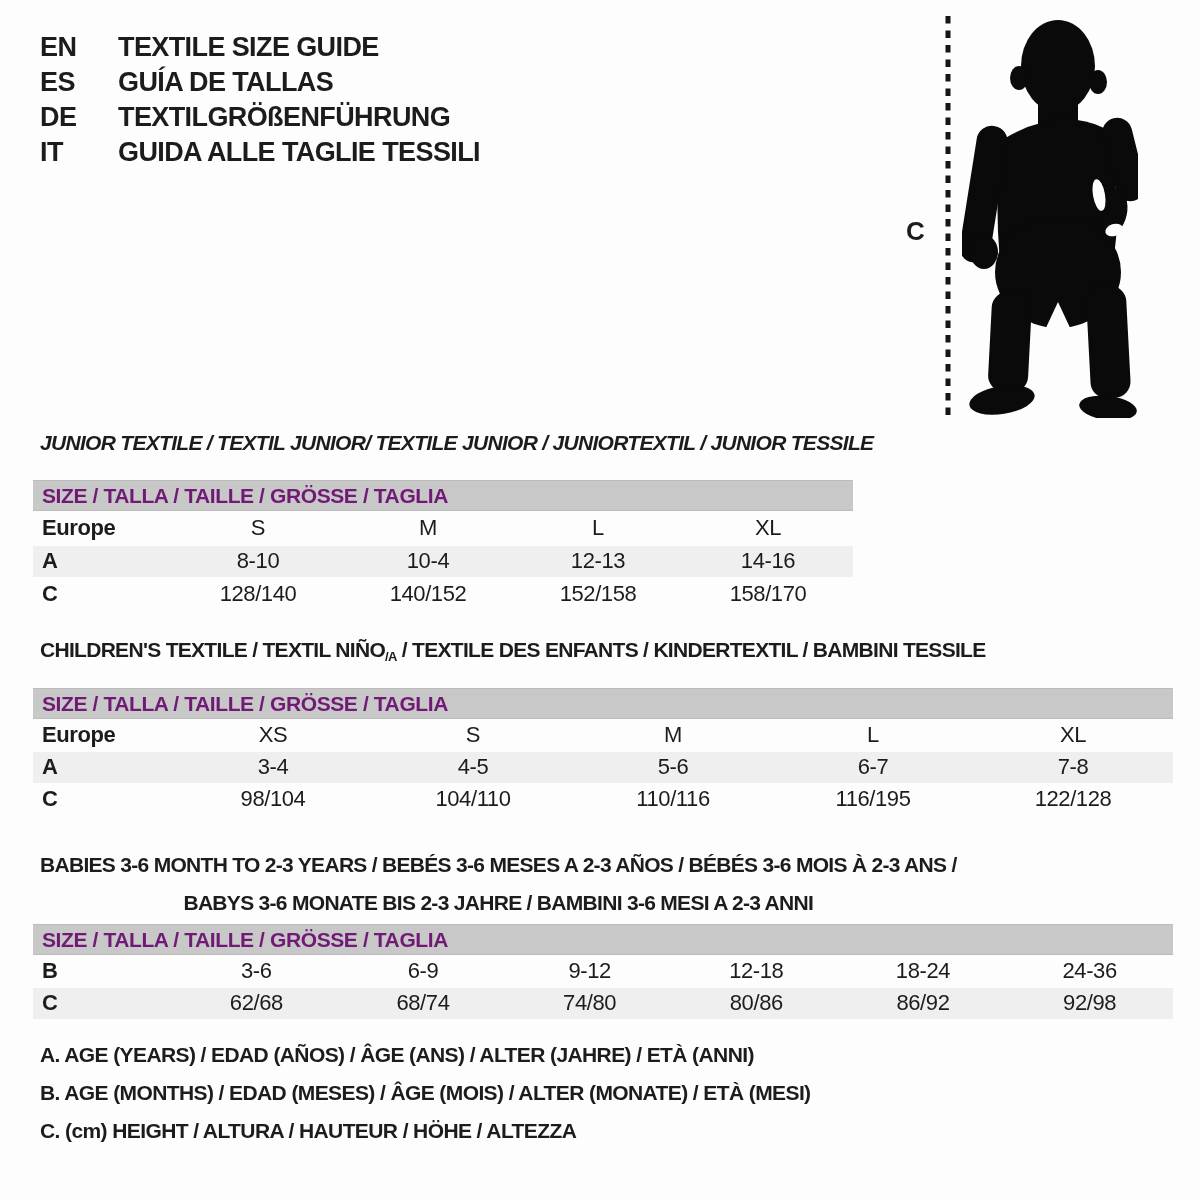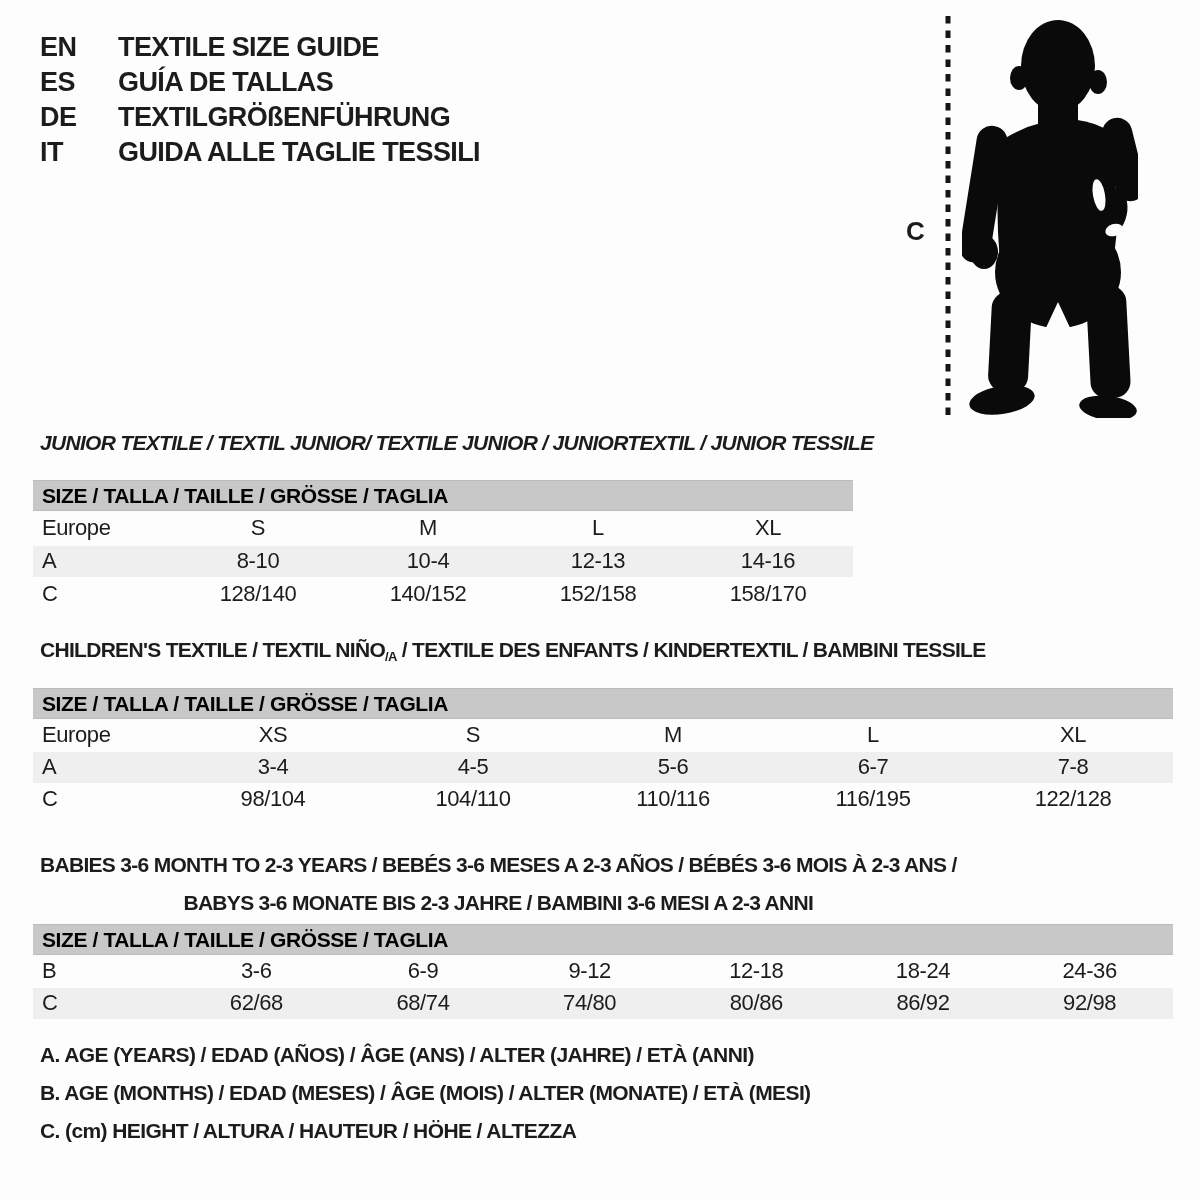--- a/index.html
+++ b/index.html
@@ -46,25 +46,25 @@
   
   table.size-table {
     position: absolute; left: 33px;
     border-collapse: collapse; table-layout: fixed;
   }
   table.size-table td {
     font-size: 22px; letter-spacing: -0.4px;
     text-align: center; vertical-align: middle;
     white-space: nowrap; padding: 0;
   }
-  table.size-table td.row-label { text-align: left; padding-left: 9px; }
+  table.size-table td.row-label { text-align: left; padding-left: 9px; font-weight: bold; }
   tr.bar-row td {
     background: #c8c8c8;
     border-top: 1px solid #bcbcbc; border-bottom: 1px solid #bcbcbc;
-    color: #000000; font-weight: 700; font-size: 21px;
+    color: #701a75; font-weight: 700; font-size: 21px;
     text-align: left; padding-left: 9px; height: 30px;
   }
   tr.stripe td { background: #efefef; }
   tr.h35 td { height: 35px; }
   tr.h31 td { height: 31px; }
   tr.h33 td { height: 33px; }
 
   #junior-table   { top: 480px; width: 820px;  }
   #children-table { top: 688px; width: 1140px; }
   #babies-table   { top: 924px; width: 1140px; }

